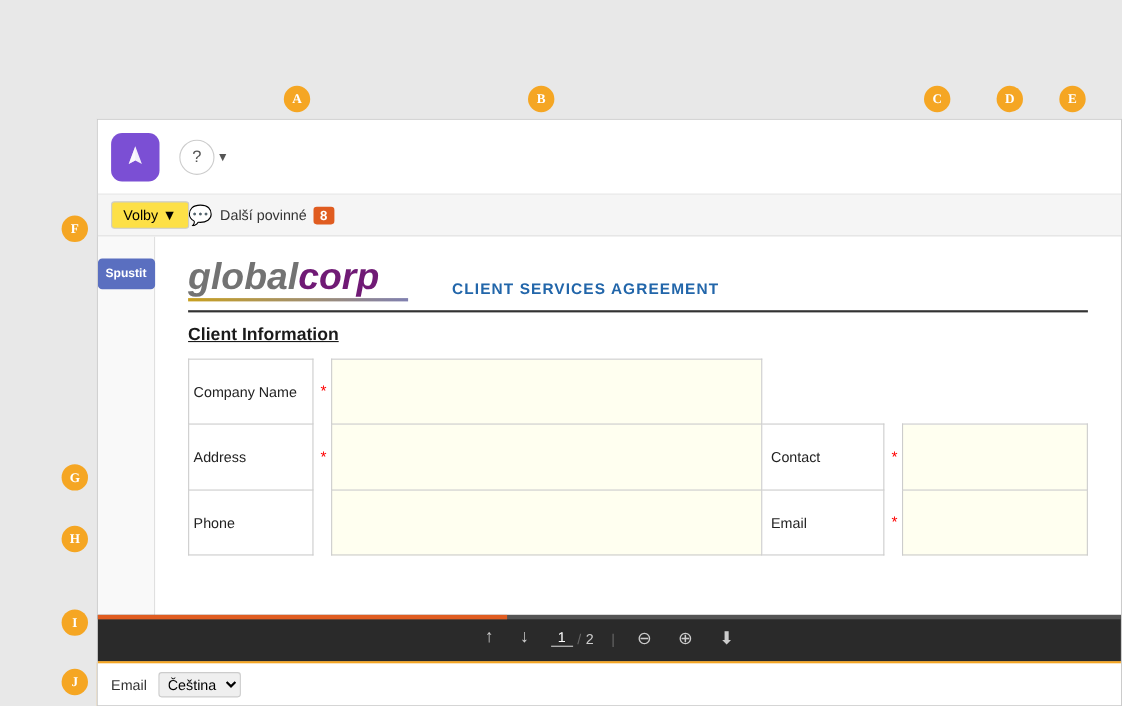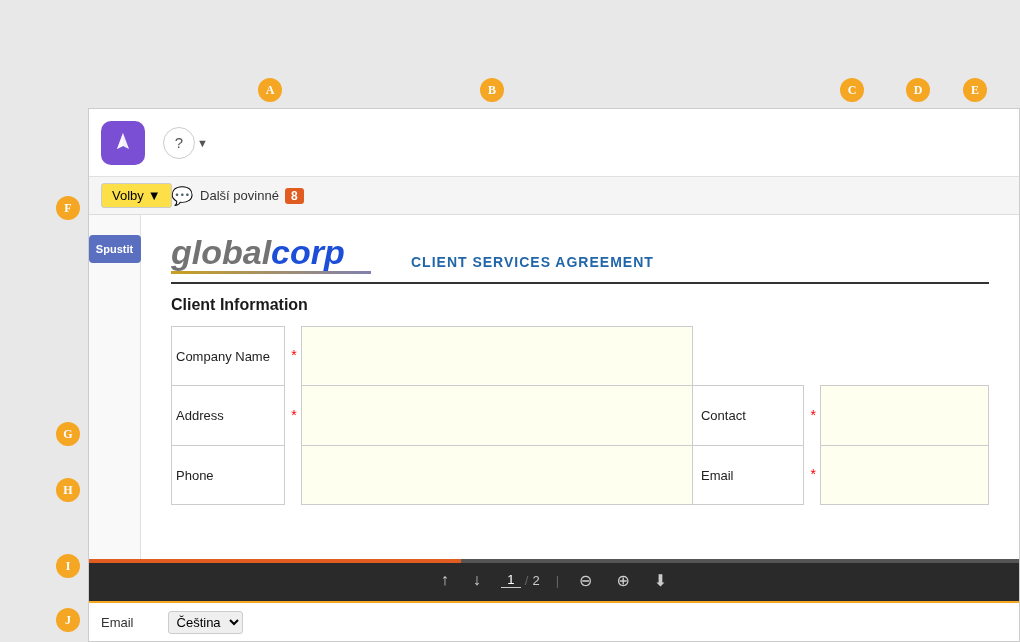--- a/index.html
+++ b/index.html
@@ -200,20 +200,21 @@
       font-weight: bold;
       color: #2266aa;
       letter-spacing: 1px;
       margin-bottom: 4px;
     }
 
     .section-title {
       font-size: 16px;
       font-weight: bold;
       color: #1a1a1a;
+      text-decoration: underline;
       margin-bottom: 12px;
     }
 
     
     .form-table {
       width: 100%;
       border-collapse: collapse;
     }
 
     .form-table td {
@@ -314,21 +315,20 @@
     .lang-label {
       font-size: 13px;
       color: #333;
     }
 
     .lang-select {
       font-size: 13px;
       border: 1px solid #ccc;
       padding: 2px 4px;
       border-radius: 3px;
-      margin-left: 24px;
     }
 
     
     .marker {
       position: absolute;
       background: #f5a623;
       color: white;
       border-radius: 50%;
       width: 24px;
       height: 24px;
@@ -429,21 +429,21 @@
       <button class="spustit-btn">
         <span>Spustit</span>
       </button>
     </div>
 
     <div class="document-area">
 
       <div class="doc-header">
         <div class="logo-container">
           <div style="font-size:34px; font-style:italic; font-weight:bold; line-height:1;">
-            <span style="color:#737373;">global</span><span style="color:#1d4ed8;">corp</span>
+            <span style="color:#737373;">global</span><span style="color:#701a75;">corp</span>
           </div>
           <div class="logo-underline"></div>
         </div>
         <span class="agreement-title-doc">CLIENT SERVICES AGREEMENT</span>
       </div>
 
       <div class="section-title">Client Information</div>
 
       <table class="form-table">
         <tbody>

